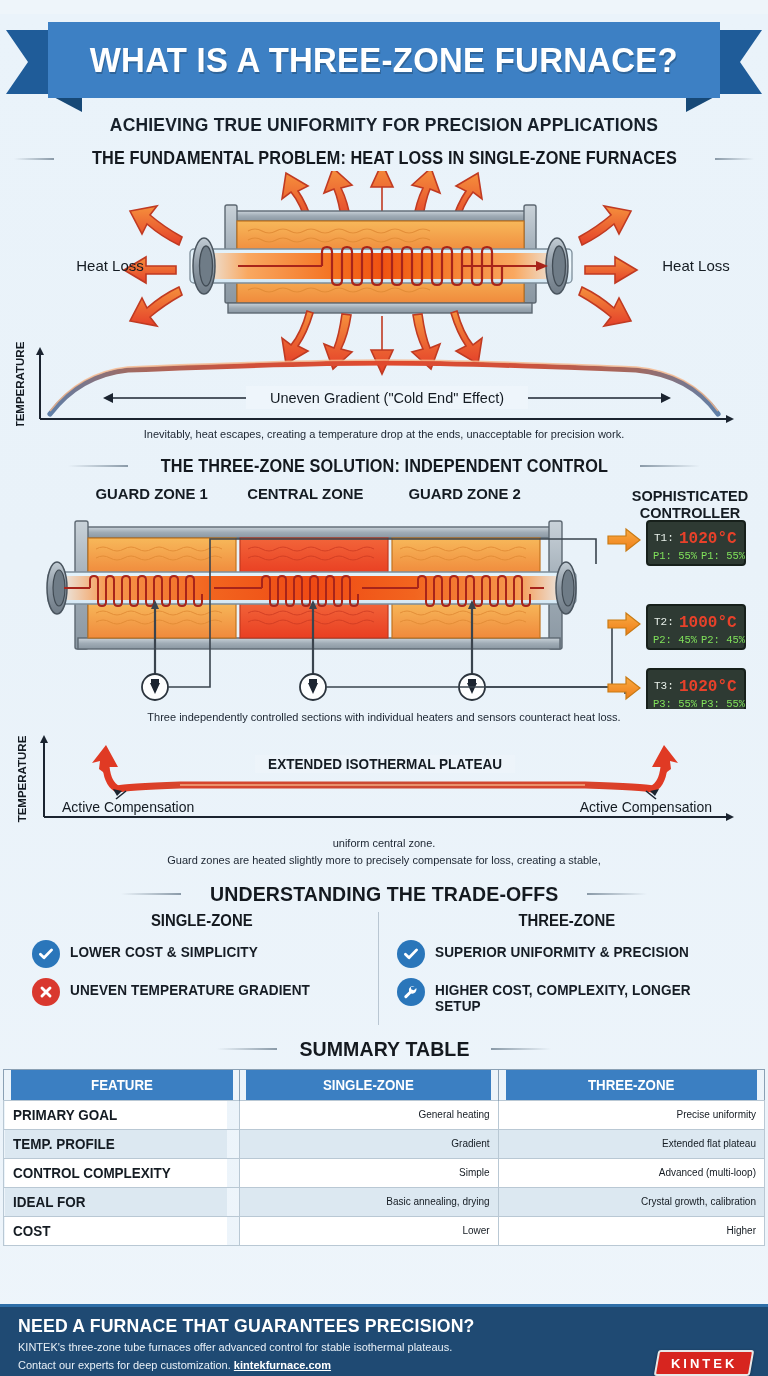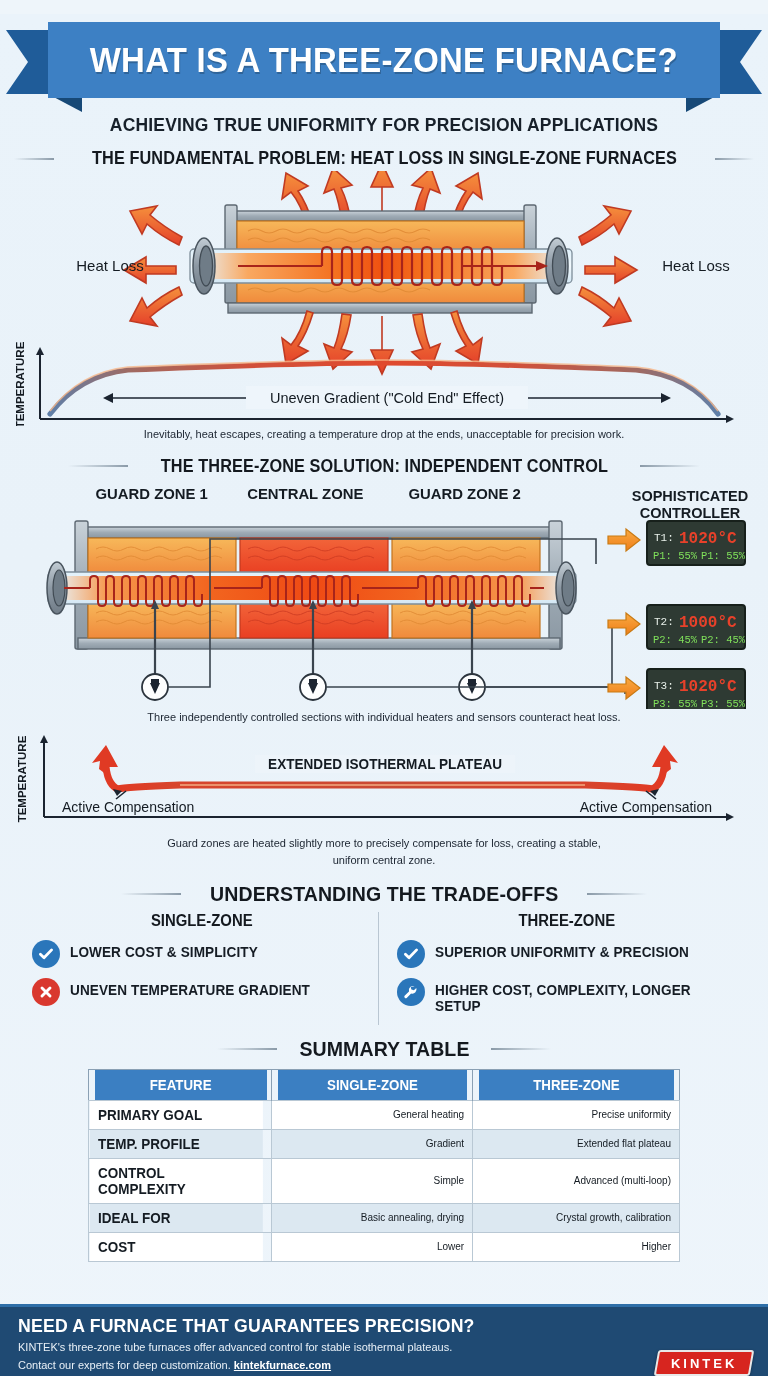--- a/index.html
+++ b/index.html
@@ -53,21 +53,21 @@
   .to-item { display:flex; align-items:flex-start; gap:10px; margin-bottom:10px; }
   .to-ico { flex:0 0 auto; width:28px; height:28px; border-radius:50%;
      display:flex; align-items:center; justify-content:center; }
   .to-ico.check { background:#2a76ba; }
   .to-ico.cross { background:#d9382e; }
   .to-ico.wrench { background:#2a76ba; }
   .to-label { font-size:14.3px; font-weight:700; color:#151c24; transform:scaleX(.95);
      transform-origin:left center; line-height:1.15; padding-top:4px; letter-spacing:.1px; }
 
   
-  .tbl { width: 592px; margin: 8px auto 16px; border-collapse: collapse;
+  .tbl { width: 762px; margin: 8px auto 16px; border-collapse: collapse;
      border:1.5px solid #8aa0b4; }
   .tbl th { background:#3b7fc2; color:#fff; font-size:14px; font-weight:700;
      padding:7px 4px; transform:scaleX(.95); border-right:1.5px solid #8aa0b4; }
   .tbl th:last-child { border-right:none; }
   .tbl td { font-size:10px; color:#141b22; padding:6px 8px; text-align:right;
      border:1px solid #b9c8d4; }
   .tbl td.feat { text-align:left; font-weight:700; font-size:14.2px; transform:scaleX(.95);
      transform-origin:left center; padding-left:9px; }
   .tbl tr.odd td { background:#ffffff; }
   .tbl tr.even td { background:#dce8f1; }
@@ -422,22 +422,22 @@
     <text x="385" y="42" text-anchor="middle" font-family="Liberation Sans, sans-serif" font-size="14" font-weight="700" fill="#141b22" transform="scale(.97,1) translate(12,0)">EXTENDED ISOTHERMAL PLATEAU</text>
 
     <line x1="116" y1="72" x2="126" y2="64" stroke="#1b2430" stroke-width="1.6"></line>
     <path d="M113 62 l9 2 -5 5 z" fill="#1b2430"></path>
     <line x1="656" y1="72" x2="646" y2="64" stroke="#1b2430" stroke-width="1.6"></line>
     <path d="M659 62 l-9 2 5 5 z" fill="#1b2430"></path>
     <text x="62" y="85" font-family="Liberation Sans, sans-serif" font-size="14" fill="#141b22">Active Compensation</text>
     <text x="712" y="85" text-anchor="end" font-family="Liberation Sans, sans-serif" font-size="14" fill="#141b22">Active Compensation</text>
   </svg>
 
+  <div class="caption">uniform central zone.</div>
   <div class="caption">Guard zones are heated slightly more to precisely compensate for loss, creating a stable,</div>
-  <div class="caption">uniform central zone.</div>
 
   <div class="sec-head big">
     <div class="line"></div>
     <div class="txt">UNDERSTANDING THE TRADE-OFFS</div>
     <div class="line r"></div>
   </div>
 
   <div class="tradeoffs">
     <div class="to-col">
       <div class="to-title">SINGLE-ZONE</div>

